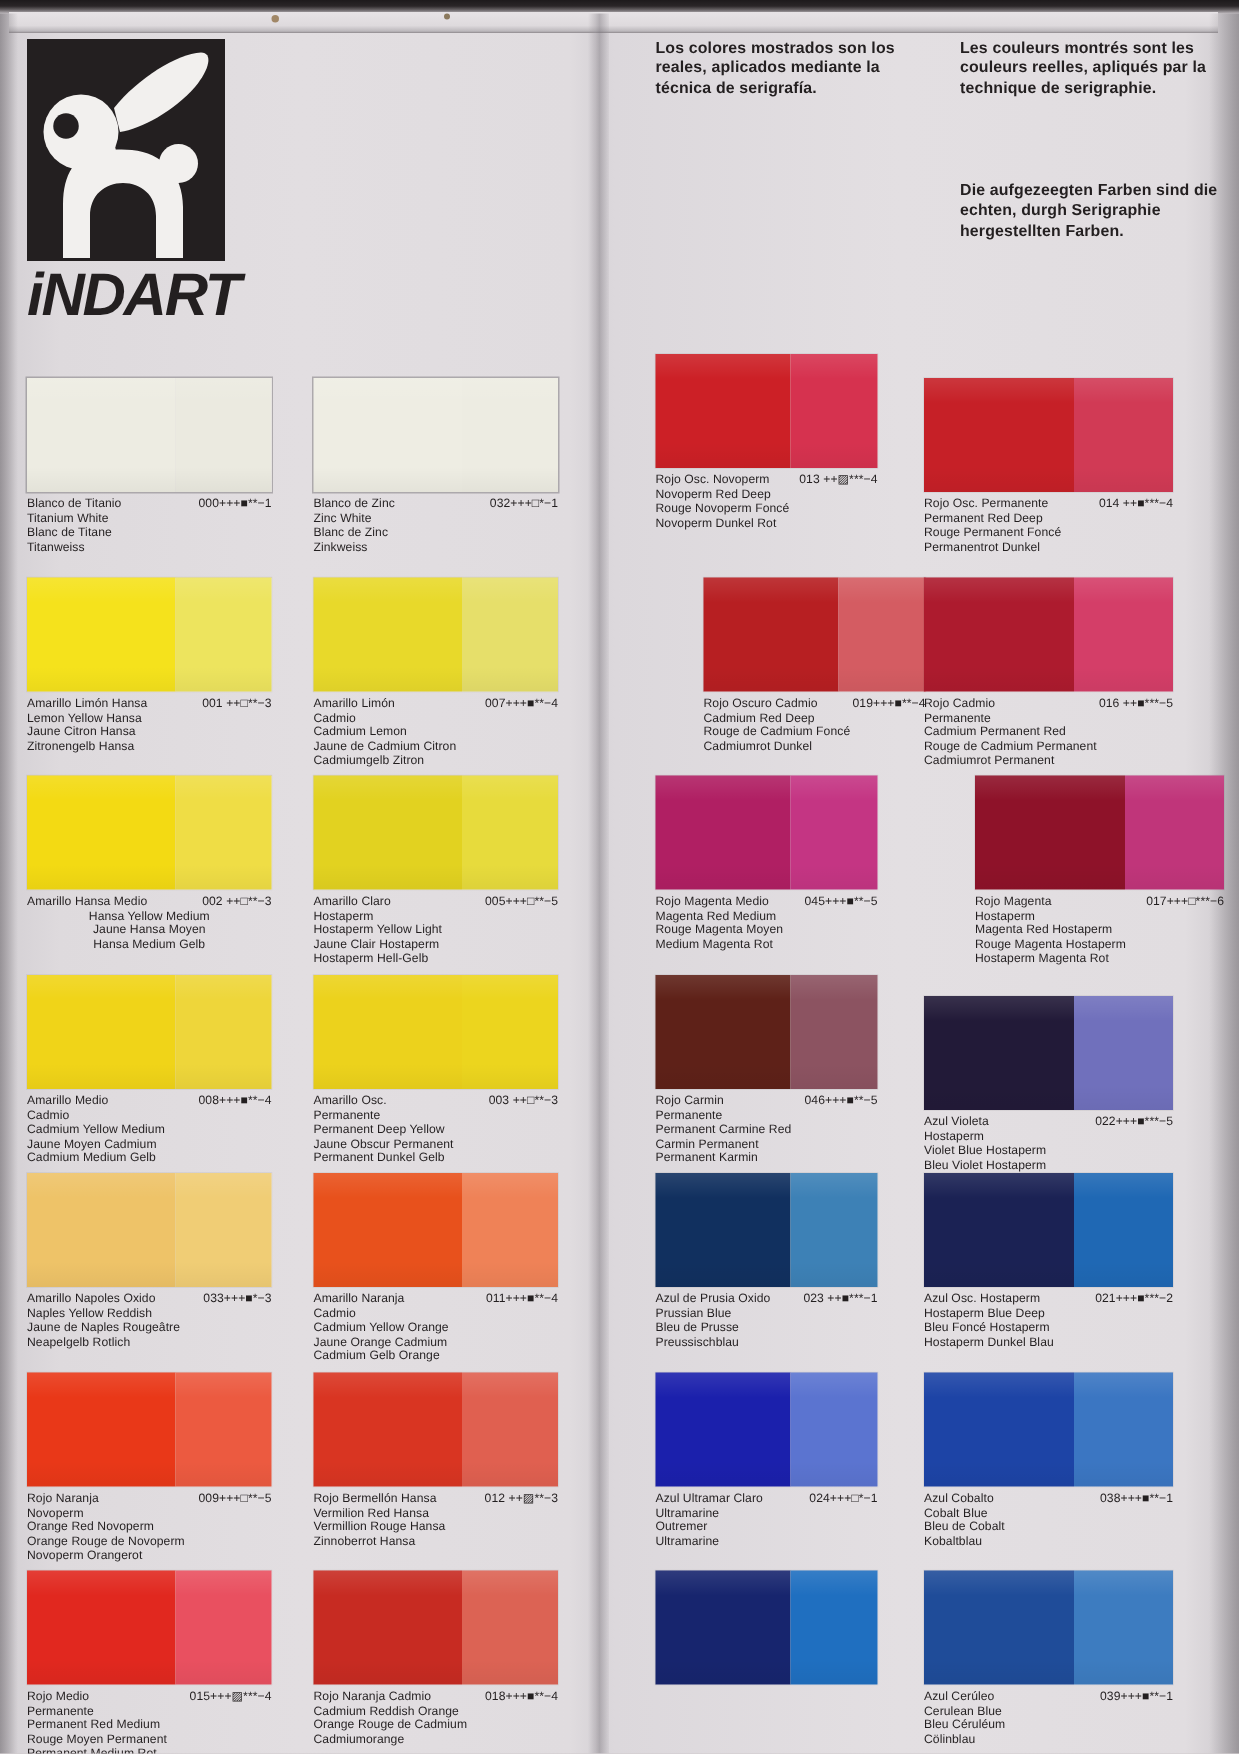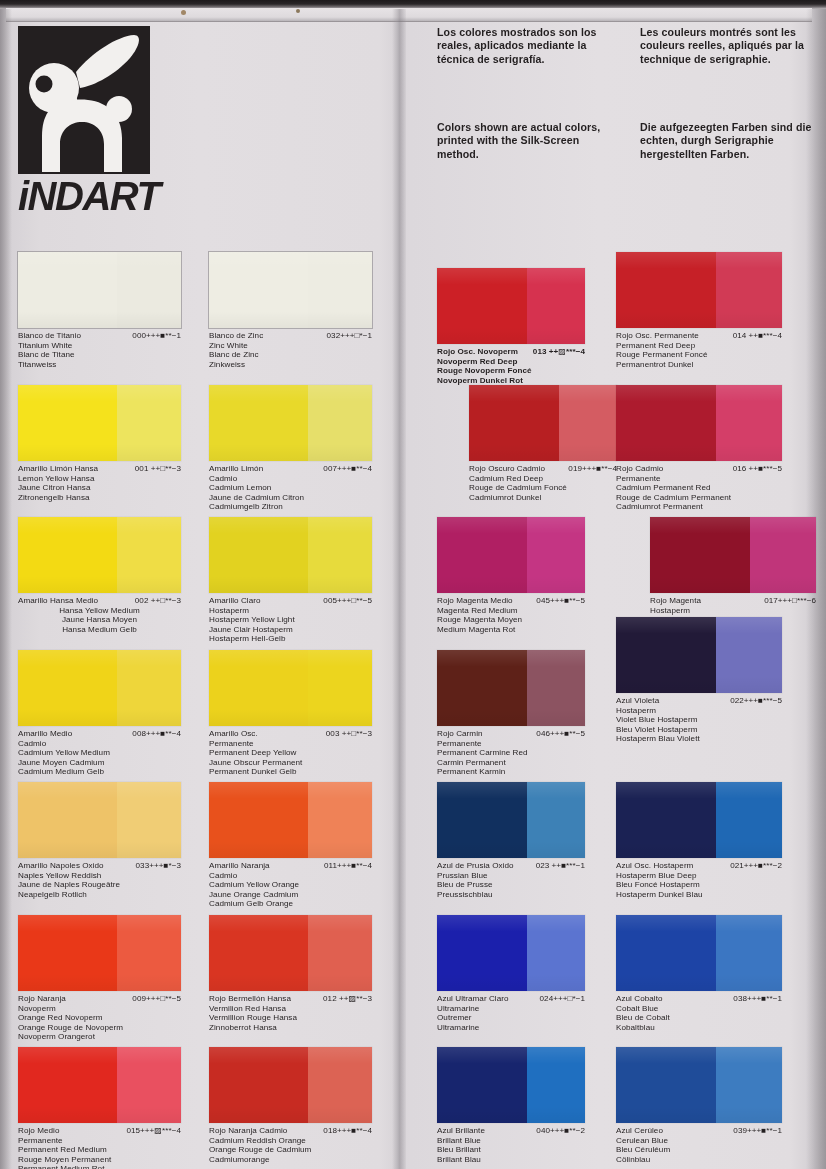--- a/index.html
+++ b/index.html
@@ -134,21 +134,20 @@
 
       <path d="M36 74 L58 68 L62 88 L40 94 Z" fill="#f2f0ee"></path>
     </svg>
     <svg id="logo-wordmark" viewBox="0 0 165 42">
       <text x="0" y="34" font-family="Liberation Sans, sans-serif" font-size="40" font-weight="bold" font-style="italic" fill="#231f20" letter-spacing="-1.5">iNDART</text>
     </svg>
   </div>
 
   <div class="hdr" id="hdr-fr">Les couleurs montrés sont les couleurs reelles, apliqués par la technique de serigraphie.</div>
   <div class="hdr" id="hdr-es">Los colores mostrados son los reales, aplicados mediante la técnica de serigrafía.</div>
-  <div class="hdr" id="hdr-en">Colors shown are actual colors, printed with the Silk-Screen method.</div>
   <div class="hdr" id="hdr-de">Die aufgezeegten Farben sind die echten, durgh Serigraphie hergestellten Farben.</div>
 
   <div id="grid">
       <div class="cell col0" style="top: 252px;">
         <div class="chip white-chip">
           <div class="mass" style="background: rgb(237, 236, 226);"></div>
           <div class="tint" style="background: rgb(235, 234, 224);"></div>
           <div class="gloss"></div>
         </div>
         <div class="caption">
@@ -170,21 +169,21 @@
         <div class="caption">
           <div class="capline1">
             <span class="nm">Blanco de Zinc</span>
             <span class="code">032+++□*−1</span>
           </div>
           <span class="lang">Zinc White</span>
           <span class="lang">Blanc de Zinc</span>
           <span class="lang">Zinkweiss</span>
         </div>
       </div>
-      <div class="cell col2" style="top: 268px; font-weight: bold;">
+      <div class="cell col2" style="top: 236px;">
         <div class="chip">
           <div class="mass" style="background: rgb(204, 32, 38);"></div>
           <div class="tint" style="background: rgb(214, 50, 79);"></div>
           <div class="gloss"></div>
         </div>
         <div class="caption">
           <div class="capline1">
             <span class="nm">Rojo Osc. Novoperm</span>
             <span class="code">013 ++▨***−4</span>
           </div>
@@ -385,21 +384,21 @@
           <div class="capline1">
             <span class="nm">Rojo Carmin</span>
             <span class="code">046+++■**−5</span>
           </div>
           <span class="lang">Permanente</span>
           <span class="lang">Permanent Carmine Red</span>
           <span class="lang">Carmin Permanent</span>
           <span class="lang">Permanent Karmin</span>
         </div>
       </div>
-      <div class="cell col3" style="top: 617px;">
+      <div class="cell col3" style="top: 664px;">
         <div class="chip">
           <div class="mass" style="background: rgb(34, 26, 56);"></div>
           <div class="tint" style="background: rgb(112, 112, 188);"></div>
           <div class="gloss"></div>
         </div>
         <div class="caption">
           <div class="capline1">
             <span class="nm">Azul Violeta</span>
             <span class="code">022+++■***−5</span>
           </div>
@@ -571,29 +570,20 @@
           <span class="lang">Orange Rouge de Cadmium</span>
           <span class="lang">Cadmiumorange</span>
         </div>
       </div>
       <div class="cell col2" style="top: 1047px;">
         <div class="chip">
           <div class="mass" style="background: rgb(23, 37, 110);"></div>
           <div class="tint" style="background: rgb(31, 111, 192);"></div>
           <div class="gloss"></div>
         </div>
-        <div class="caption">
-          <div class="capline1">
-            <span class="nm">Azul Brillante</span>
-            <span class="code">040+++■**−2</span>
-          </div>
-          <span class="lang">Brillant Blue</span>
-          <span class="lang">Bleu Brillant</span>
-          <span class="lang">Brillant Blau</span>
-        </div>
       </div>
       <div class="cell col3" style="top: 1047px;">
         <div class="chip">
           <div class="mass" style="background: rgb(31, 76, 153);"></div>
           <div class="tint" style="background: rgb(61, 124, 192);"></div>
           <div class="gloss"></div>
         </div>
         <div class="caption">
           <div class="capline1">
             <span class="nm">Azul Cerúleo</span>

